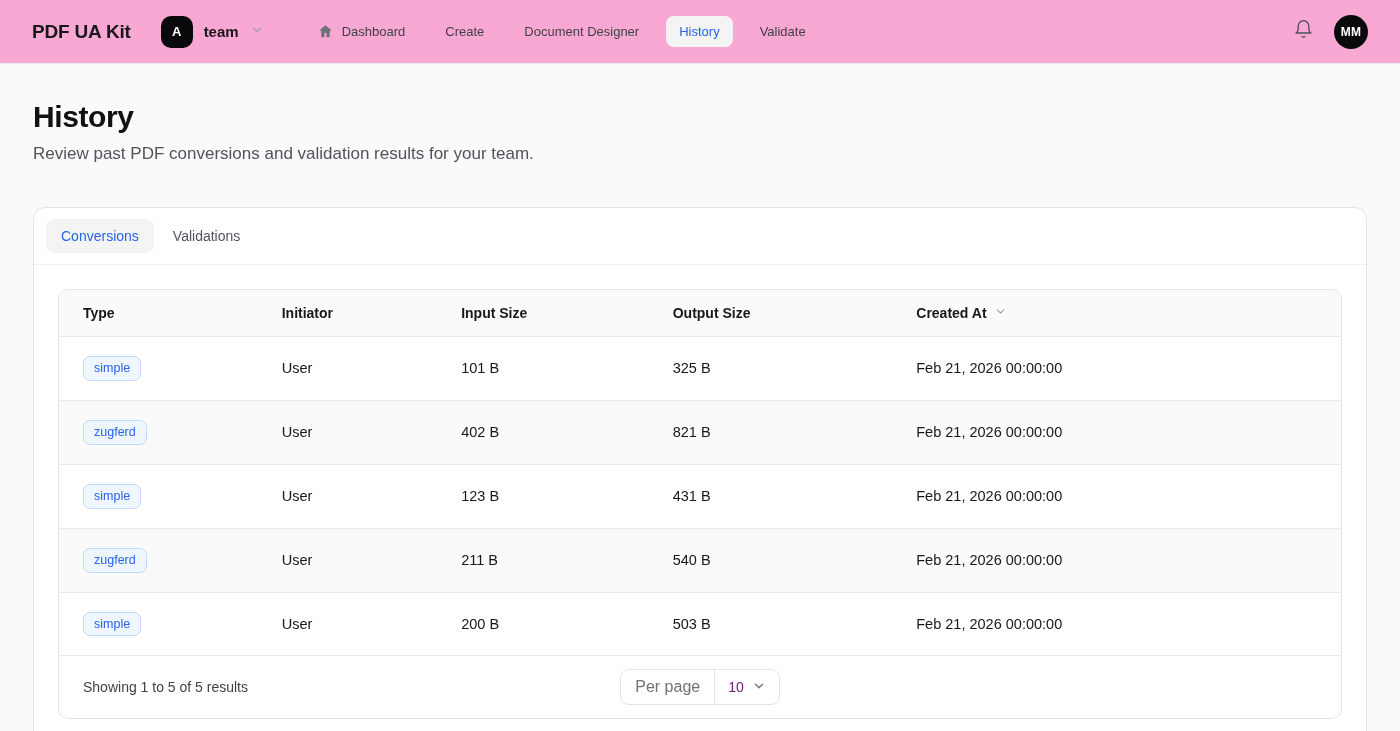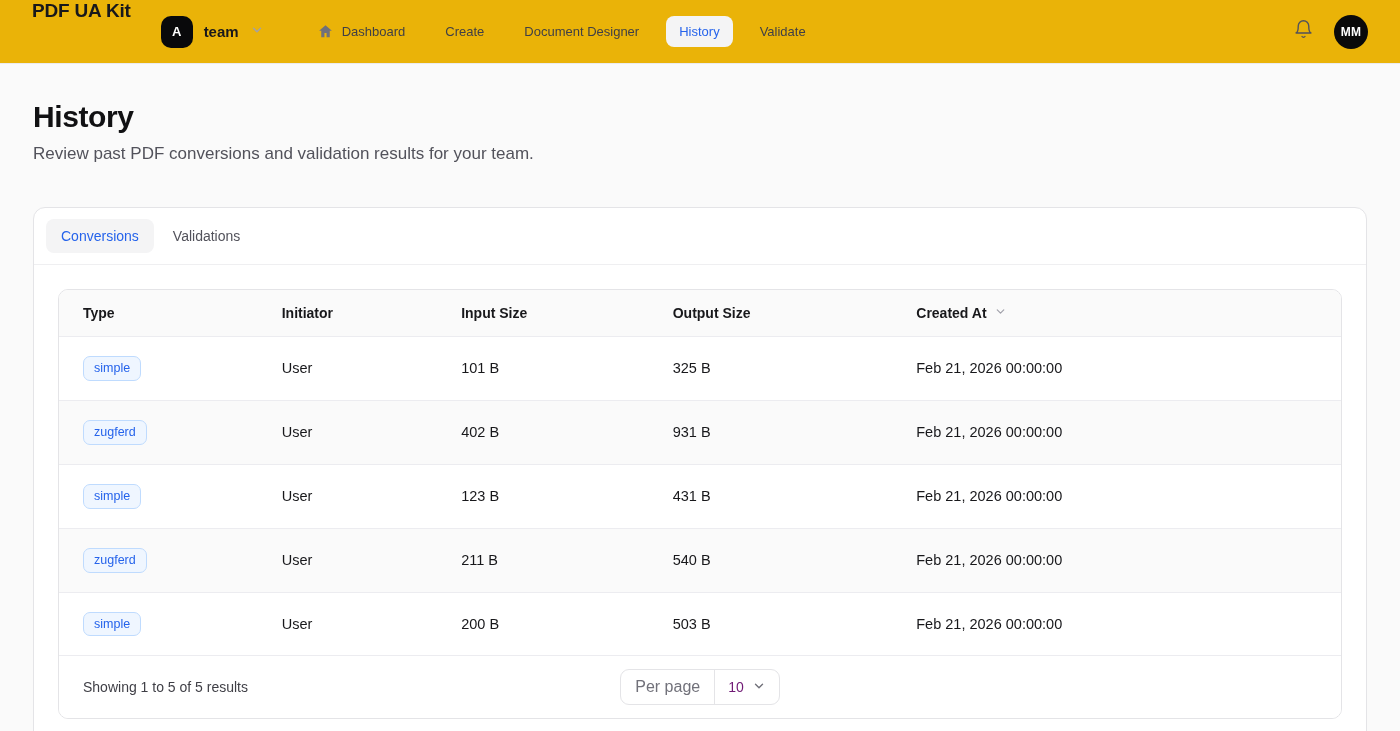--- a/index.html
+++ b/index.html
@@ -7,23 +7,24 @@
   body {
     font-family: "Liberation Sans", sans-serif;
     background: #fafafa;
     color: #18181b;
     overflow: hidden;
   }
 
   
   .topnav {
     height: 64px;
-    background: #eab308;
+    background: #f9a8d4;
     border-bottom: 1px solid #ebebee;
     display: flex;
+    align-items: center;
     padding: 0 32px;
   }
   .brand {
     font-size: 19px;
     font-weight: 700;
     letter-spacing: -0.2px;
     margin-right: 30px;
   }
   .workspace {
     display: flex;
@@ -278,21 +279,21 @@
             <td>User</td>
             <td>101 B</td>
             <td>325 B</td>
             <td>Feb 21, 2026 00:00:00</td>
           </tr>
 
           <tr>
             <td><span class="badge">zugferd</span></td>
             <td>User</td>
             <td>402 B</td>
-            <td>931 B</td>
+            <td>821 B</td>
             <td>Feb 21, 2026 00:00:00</td>
           </tr>
 
           <tr>
             <td><span class="badge">simple</span></td>
             <td>User</td>
             <td>123 B</td>
             <td>431 B</td>
             <td>Feb 21, 2026 00:00:00</td>
           </tr>

